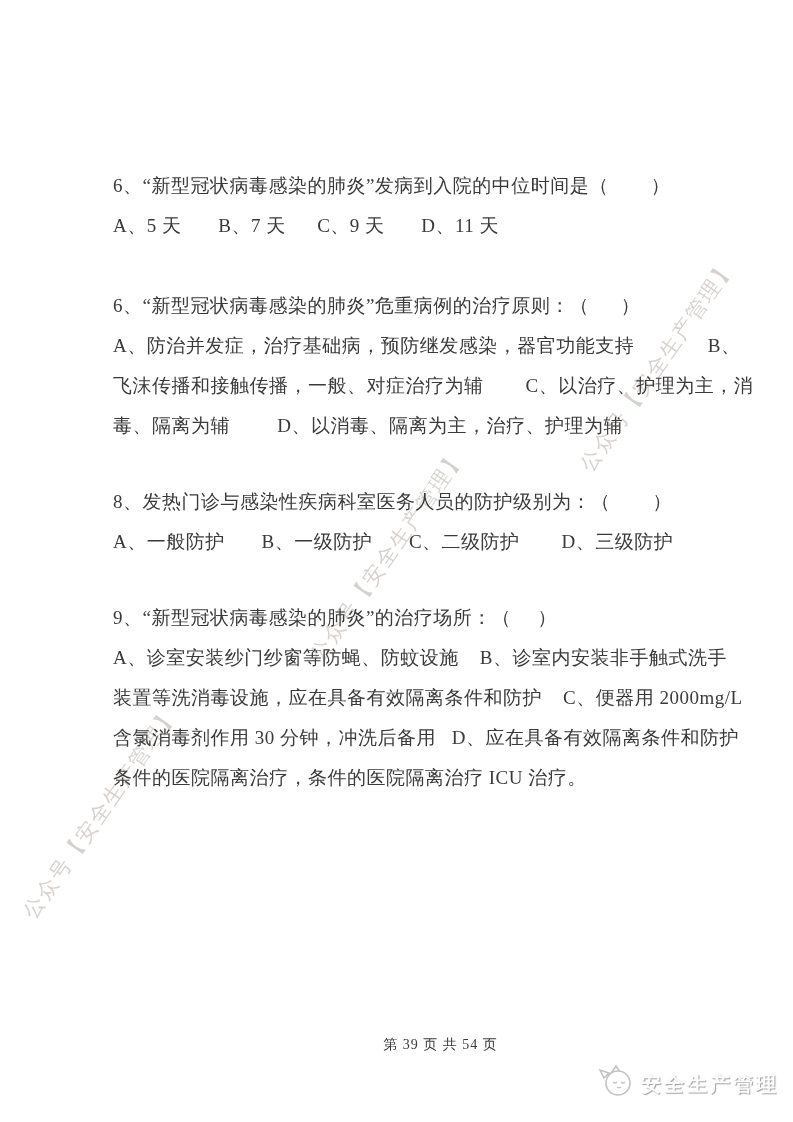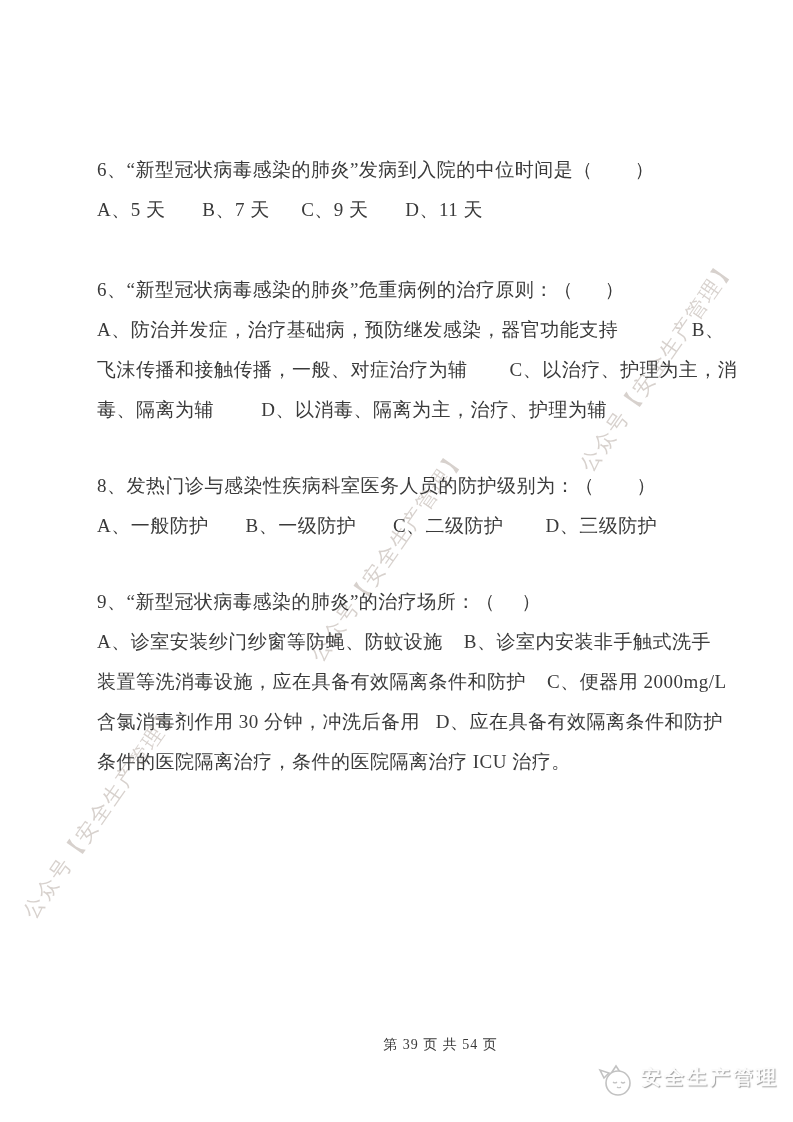--- a/index.html
+++ b/index.html
@@ -9,21 +9,21 @@
     background:#ffffff;
     overflow:hidden;
     font-family:"Liberation Serif","DejaVu Serif",serif;
     color:#3a3a3a;
   }
   .content{
     position:absolute;
     left:97px;top:150px;width:612px;
     z-index:2;
   }
-  .question{margin:0;}
+  .question{margin:16px;}
   .q-mb40{margin-bottom:40px;}
   .q-mb36{margin-bottom:36px;}
   .q-mb32{margin-bottom:32px;}
   .line{
     white-space:pre;
     font-size:19px;
     line-height:40px;
     letter-spacing:0.5px;
   }
   .watermark{
@@ -47,21 +47,21 @@
     text-align:center;
     font-size:14px;
     letter-spacing:1px;
     color:#3a3a3a;
     z-index:2;
     margin-left:44px;
   }
   .brand{
     position:absolute;
     right:14px;top:1064px;
-    display:flex;align-items:flex-start;gap:5px;
+    display:flex;align-items:flex-end;gap:5px;
     z-index:2;
   }
   .brand-label{
     font-family:"Liberation Sans","DejaVu Sans",sans-serif;
     font-weight:bold;
     font-size:20px;
     letter-spacing:3px;
     color:#fcfcfc;
     text-shadow:1px 1px 1px #9f9f9f, -1px -1px 1px #ffffff;
   }

